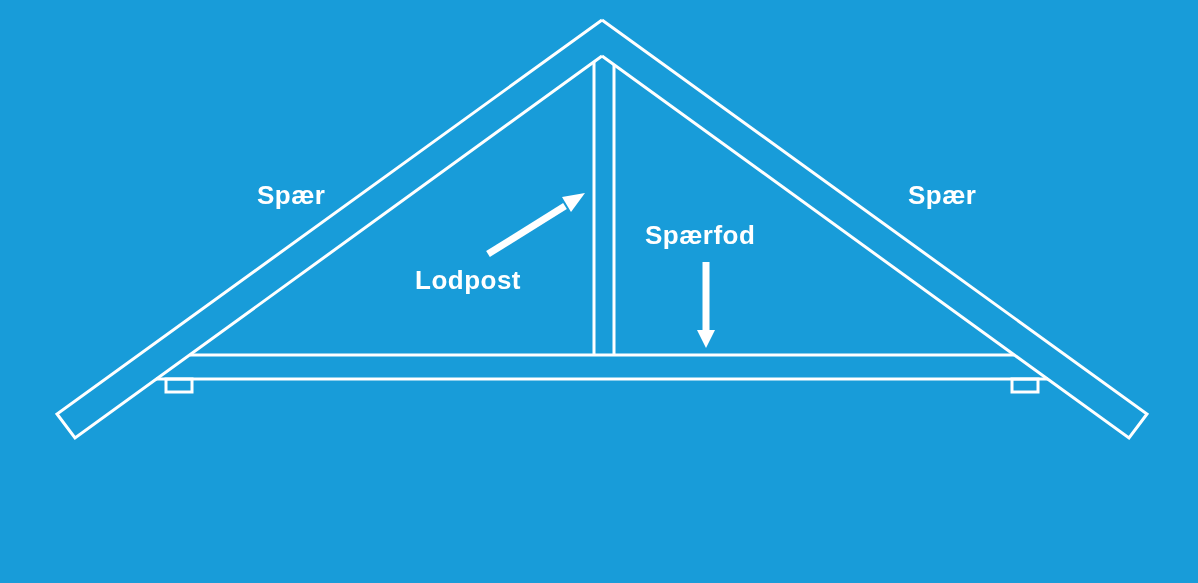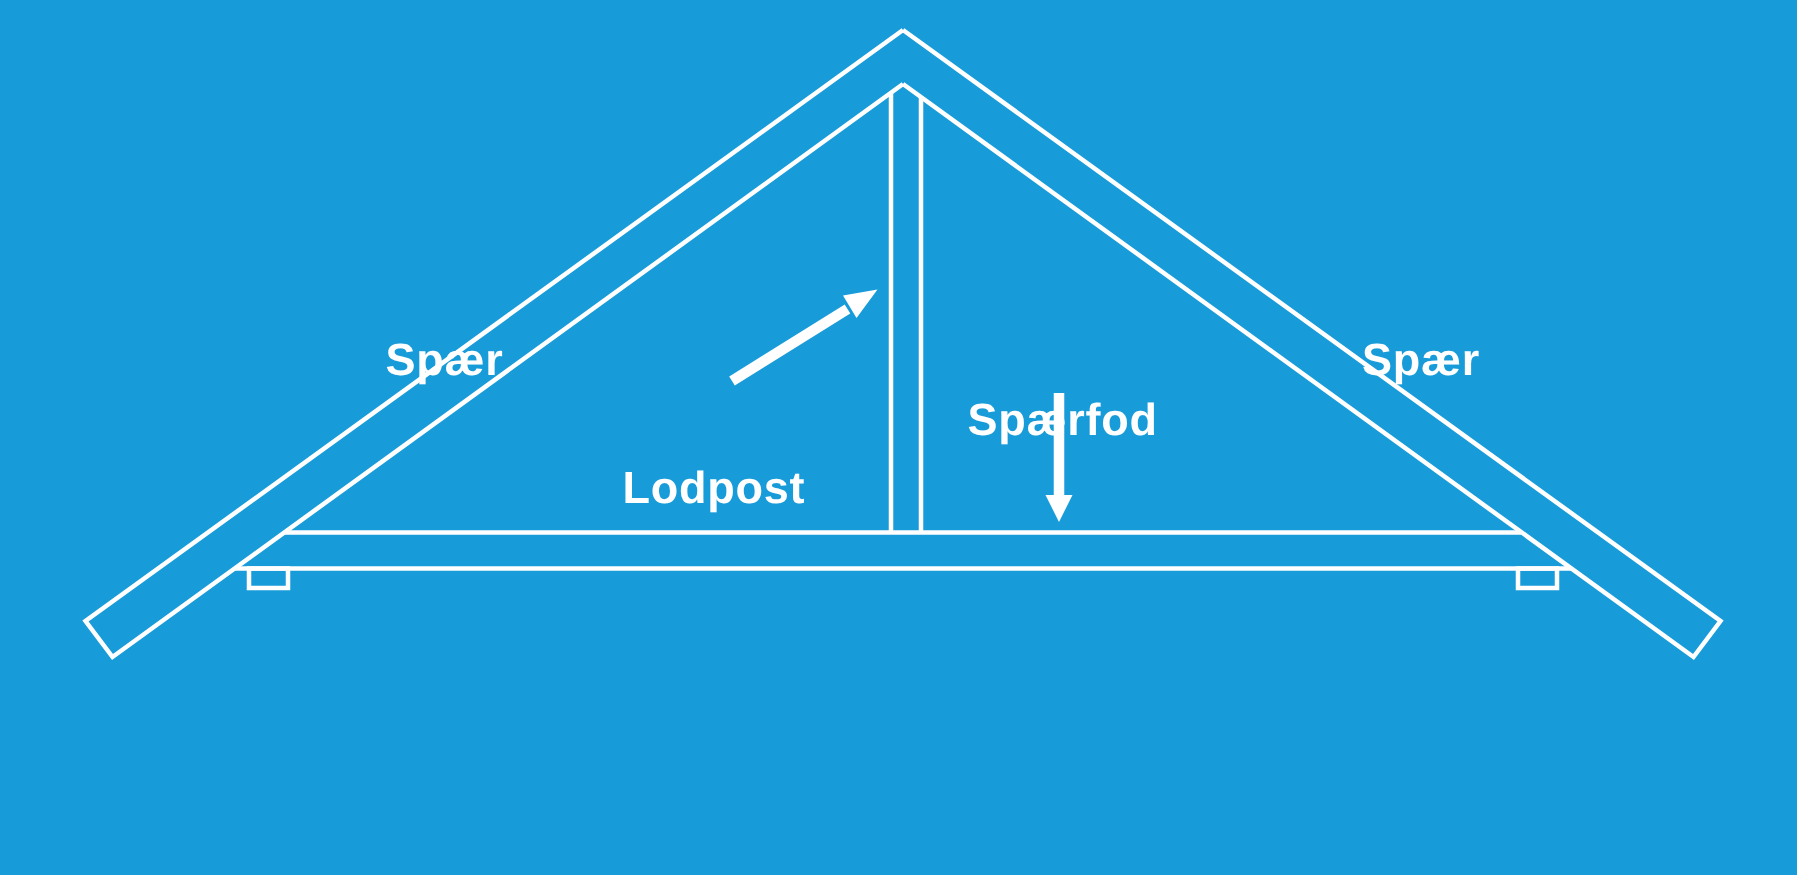--- a/index.html
+++ b/index.html
@@ -36,25 +36,24 @@
     stroke-width: 7;
   }
   .truss-svg .arrow-head {
     fill: #FFFFFF;
     stroke: none;
   }
   .label {
     position: absolute;
     color: #FFFFFF;
     font-weight: bold;
-    font-size: 30px;
+    font-size: 26px;
     letter-spacing: 0.5px;
     white-space: nowrap;
     user-select: none;
-    margin-top: 44px;
   }
   .label-spaer-left  { left: 257px; top: 180px; }
   .label-lodpost     { left: 415px; top: 265px; }
   .label-spaerfod    { left: 645px; top: 220px; }
   .label-spaer-right { left: 908px; top: 180px; }
 </style>
 </head>
 <body>
 
 <div class="diagram-stage">

